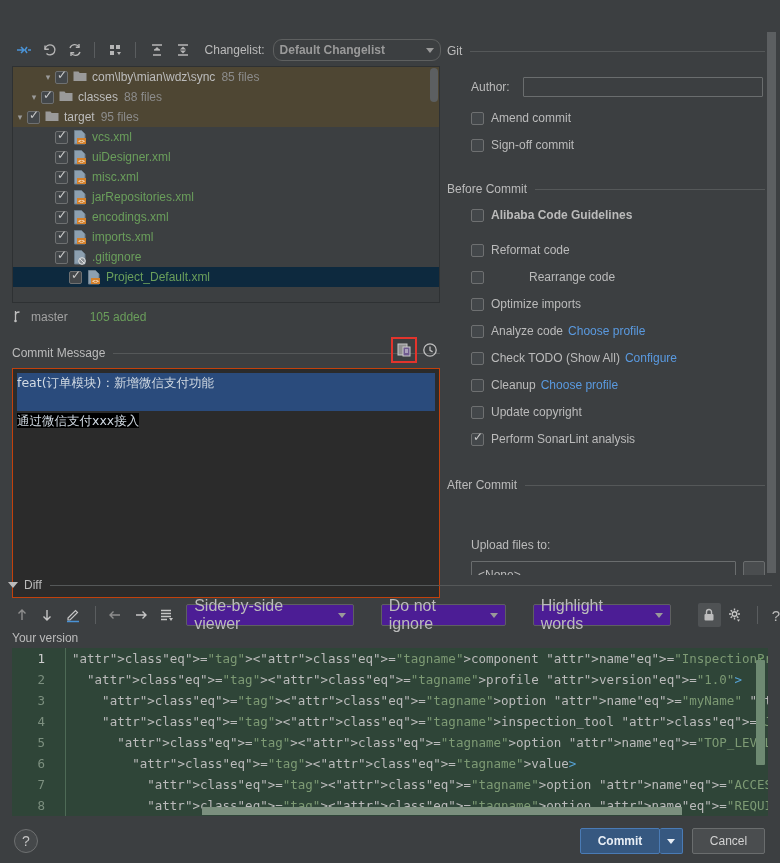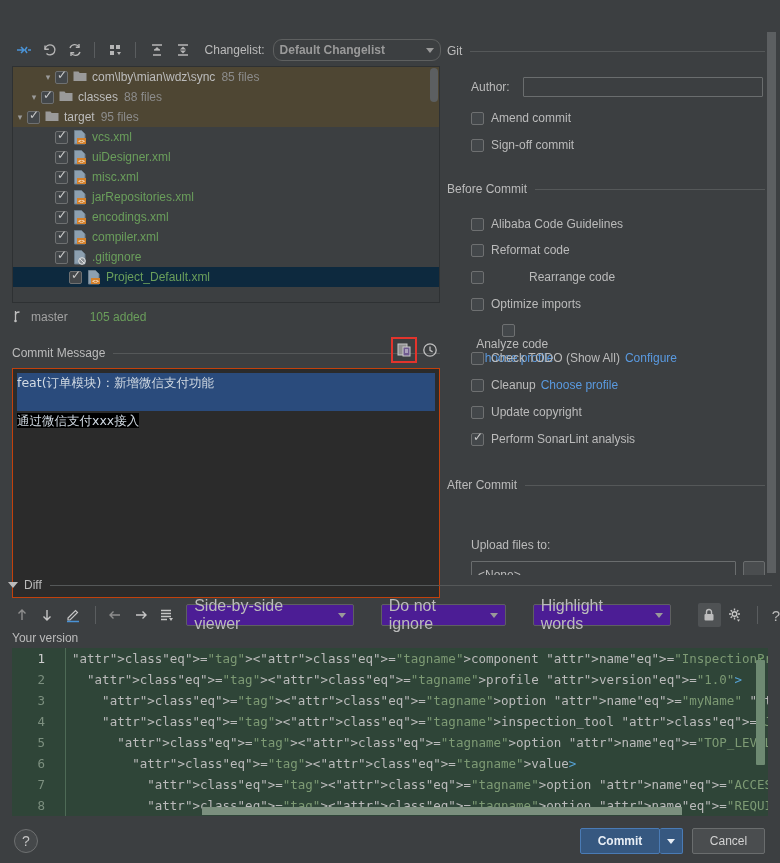--- a/index.html
+++ b/index.html
@@ -352,21 +352,21 @@
         <div class="trow">
           <span class="tw"></span>
           <span class="tw"></span>
           <span class="tw"></span>
           <span class="cbx on"></span>
           <span class="fileicon"><svg width="14" height="15" viewBox="0 0 14 15">
               <path d="M1.5 0.5 h7 l3.5 3.5 v10 h-10.5 z" fill="#8da0b0" stroke="#6d7e8c"></path>
               <rect x="4" y="8" width="9" height="6" fill="#d4802a"></rect>
               <text x="8.5" y="13" font-size="5.5" fill="#fff" text-anchor="middle" font-family="DejaVu Sans Mono, monospace">&lt;&gt;</text>
             </svg></span>
-          <span class="fname">compiler.xml</span>
+          <span class="fname">imports.xml</span>
         </div>
         <div class="trow">
           <span class="tw"></span>
           <span class="tw"></span>
           <span class="tw"></span>
           <span class="cbx on"></span>
           <span class="fileicon"><svg width="14" height="15" viewBox="0 0 14 15">
               <path d="M1.5 0.5 h7 l3.5 3.5 v10 h-10.5 z" fill="#8da0b0" stroke="#6d7e8c"></path>
               <circle cx="9" cy="11" r="3.3" fill="#8a8f94" stroke="#e2e2e2" stroke-width="1"></circle>
               <path d="M6.8 8.9 L11.2 13.2" stroke="#e2e2e2" stroke-width="1"></path>
@@ -450,37 +450,37 @@
           <span class="txt">Sign-off commit</span>
         </div>
       </div>
 
     <div class="grp" style="top:152px;">
       <span class="t">Before Commit</span>
       <span class="rule"></span>
     </div>
 
     <div id="before-checks">
-        <div class="chk" style="top: 187px;">
+        <div class="chk" style="top: 178px; font-weight: bold;">
           <span class="box"></span>
           <span class="txt">Alibaba Code Guidelines</span>
         </div>
         <div class="chk" style="top: 213px;">
           <span class="box"></span>
           <span class="txt">Reformat code</span>
         </div>
         <div class="chk" style="top: 240px; gap: 38px;">
           <span class="box"></span>
           <span class="txt">Rearrange code</span>
         </div>
         <div class="chk" style="top: 267px;">
           <span class="box"></span>
           <span class="txt">Optimize imports</span>
         </div>
-        <div class="chk" style="top: 294px; flex-direction: column;">
+        <div class="chk" style="top: 294px;">
           <span class="box"></span>
           <span class="txt">Analyze code</span>
           <span class="lnk">Choose profile</span>
         </div>
         <div class="chk" style="top: 321px;">
           <span class="box"></span>
           <span class="txt">Check TODO (Show All)</span>
           <span class="lnk">Configure</span>
         </div>
         <div class="chk" style="top: 348px;">

